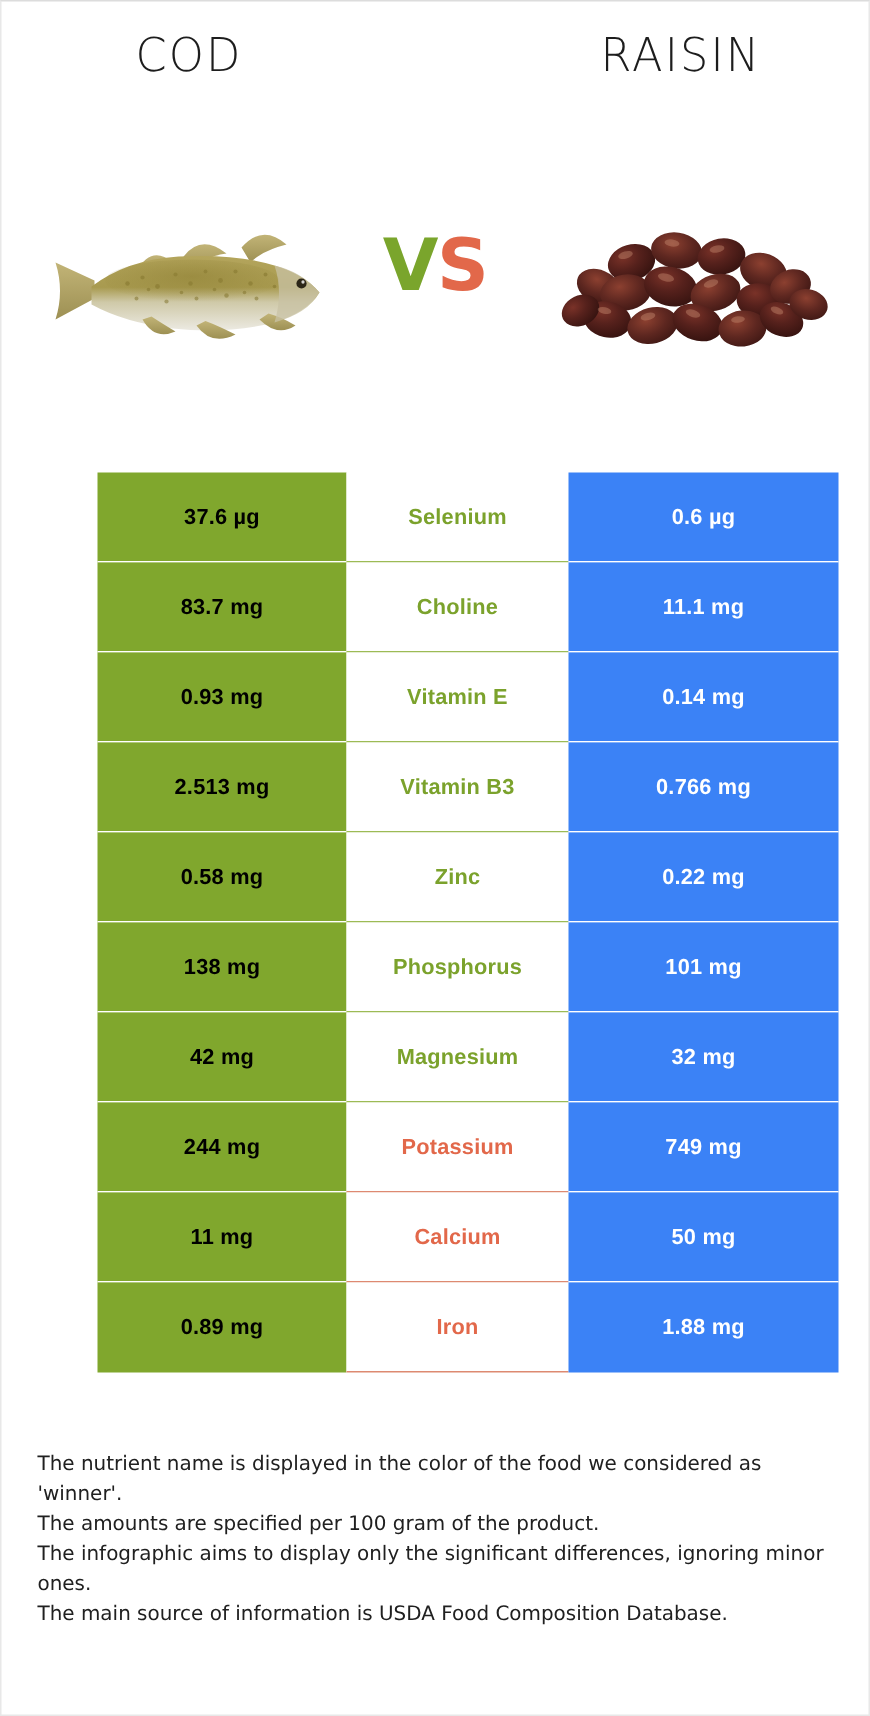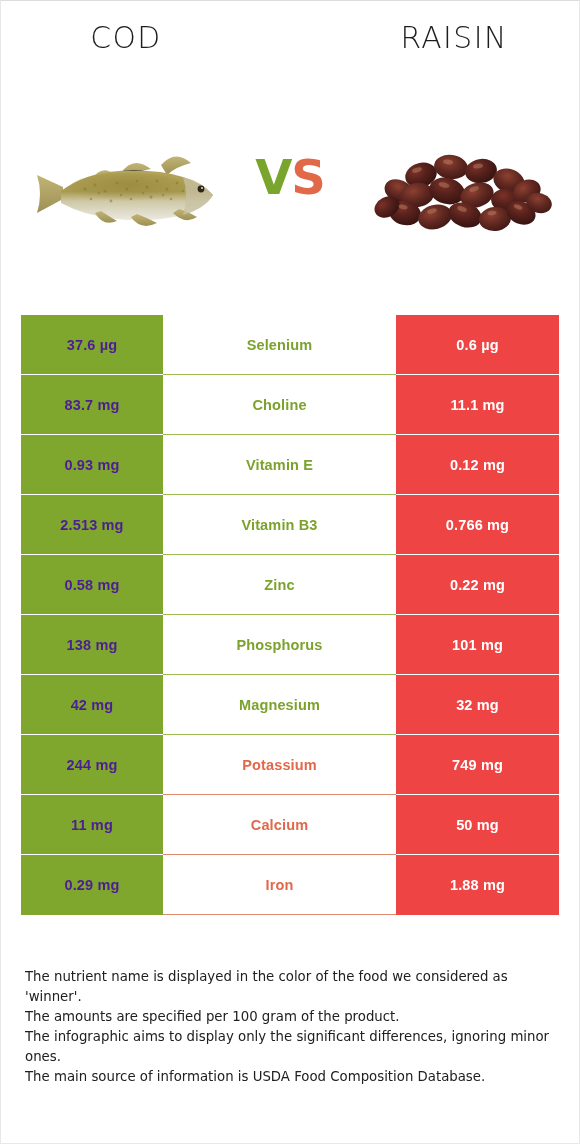--- a/index.html
+++ b/index.html
@@ -79,28 +79,29 @@
   .cell {
     display: flex;
     align-items: center;
     justify-content: center;
     font-size: 14.5px;
     font-weight: 600;
     letter-spacing: 0.15px;
   }
 
   .cell-left {
-    width: 142px;
+    width: 166px;
     background: #80a72d;
-    color: #4c1d95;
+    color: #000000;
     border-bottom: 1.5px solid #ffffff;
+    margin-left: 44px;
   }
   .cell-right {
-    width: 163px;
-    background: #ef4444;
+    width: 180px;
+    background: #3b82f6;
     color: #ffffff;
     border-bottom: 1.5px solid #ffffff;
   }
   .cell-mid {
     flex: 1;
     background: #ffffff;
     font-weight: 700;
     font-size: 14.5px;
   }
   .row.win-left  .cell-mid { color: #7ba22c; border-bottom: 1px solid #9cbb55; }
@@ -259,21 +260,21 @@
       <div class="cell cell-right">0.6 µg</div>
     </div>
     <div class="row win-left">
       <div class="cell cell-left">83.7 mg</div>
       <div class="cell cell-mid">Choline</div>
       <div class="cell cell-right">11.1 mg</div>
     </div>
     <div class="row win-left">
       <div class="cell cell-left">0.93 mg</div>
       <div class="cell cell-mid">Vitamin E</div>
-      <div class="cell cell-right">0.12 mg</div>
+      <div class="cell cell-right">0.14 mg</div>
     </div>
     <div class="row win-left">
       <div class="cell cell-left">2.513 mg</div>
       <div class="cell cell-mid">Vitamin B3</div>
       <div class="cell cell-right">0.766 mg</div>
     </div>
     <div class="row win-left">
       <div class="cell cell-left">0.58 mg</div>
       <div class="cell cell-mid">Zinc</div>
       <div class="cell cell-right">0.22 mg</div>
@@ -292,21 +293,21 @@
       <div class="cell cell-left">244 mg</div>
       <div class="cell cell-mid">Potassium</div>
       <div class="cell cell-right">749 mg</div>
     </div>
     <div class="row win-right">
       <div class="cell cell-left">11 mg</div>
       <div class="cell cell-mid">Calcium</div>
       <div class="cell cell-right">50 mg</div>
     </div>
     <div class="row win-right">
-      <div class="cell cell-left">0.29 mg</div>
+      <div class="cell cell-left">0.89 mg</div>
       <div class="cell cell-mid">Iron</div>
       <div class="cell cell-right">1.88 mg</div>
     </div>
   </div>
 
 <div id="footer">
   <p>The nutrient name is displayed in the color of the food we considered as 'winner'.</p>
   <p>The amounts are specified per 100 gram of the product.</p>
   <p>The infographic aims to display only the significant differences, ignoring minor ones.</p>
   <p>The main source of information is USDA Food Composition Database.</p>

